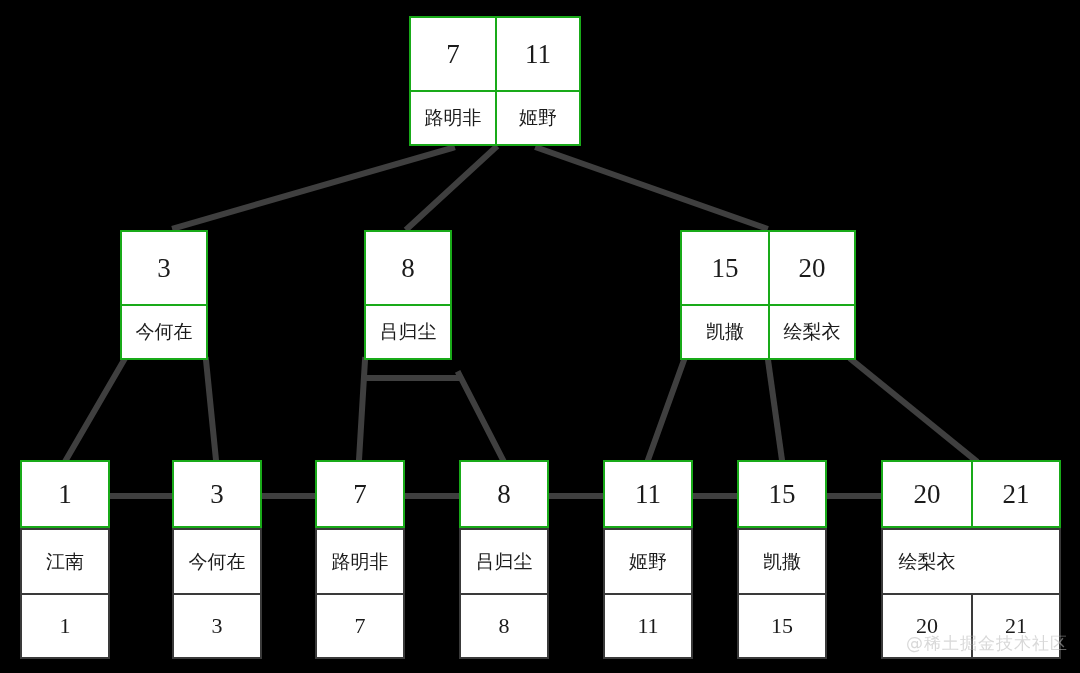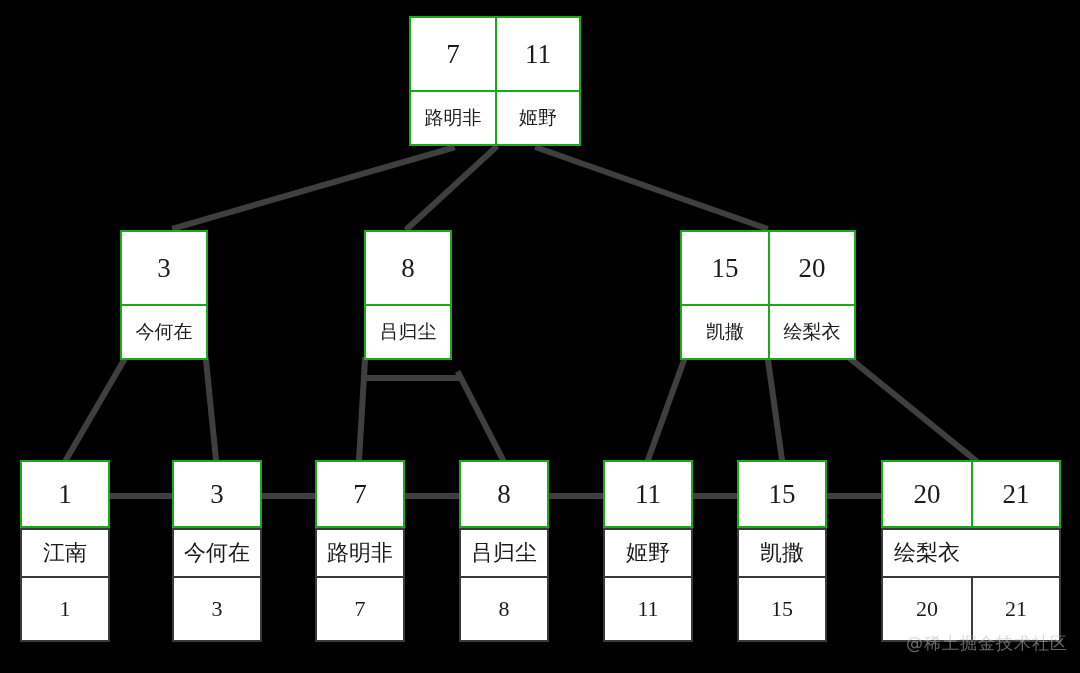--- a/index.html
+++ b/index.html
@@ -73,22 +73,22 @@
     font-size: 27px;
     height: 64px;
   }
   .node.leaf .row.keys .cell + .cell {
     border-left: 2px solid #19aa19;
   }
   .node.leaf .row.vals {
     border-top: 2px solid #3a3a3a;
   }
   .node.leaf .row.vals .cell {
-    font-size: 22px;
-    height: 46px;
+    font-size: 19px;
+    height: 63px;
     font-family: "DejaVu Sans", "Liberation Sans", sans-serif;
   }
   .node.leaf .row.ptrs {
     border-top: 2px solid #3a3a3a;
   }
   .node.leaf .row.ptrs .cell {
     height: 62px;
     font-size: 22px;
   }
   .node.leaf .row.vals .cell + .cell,

